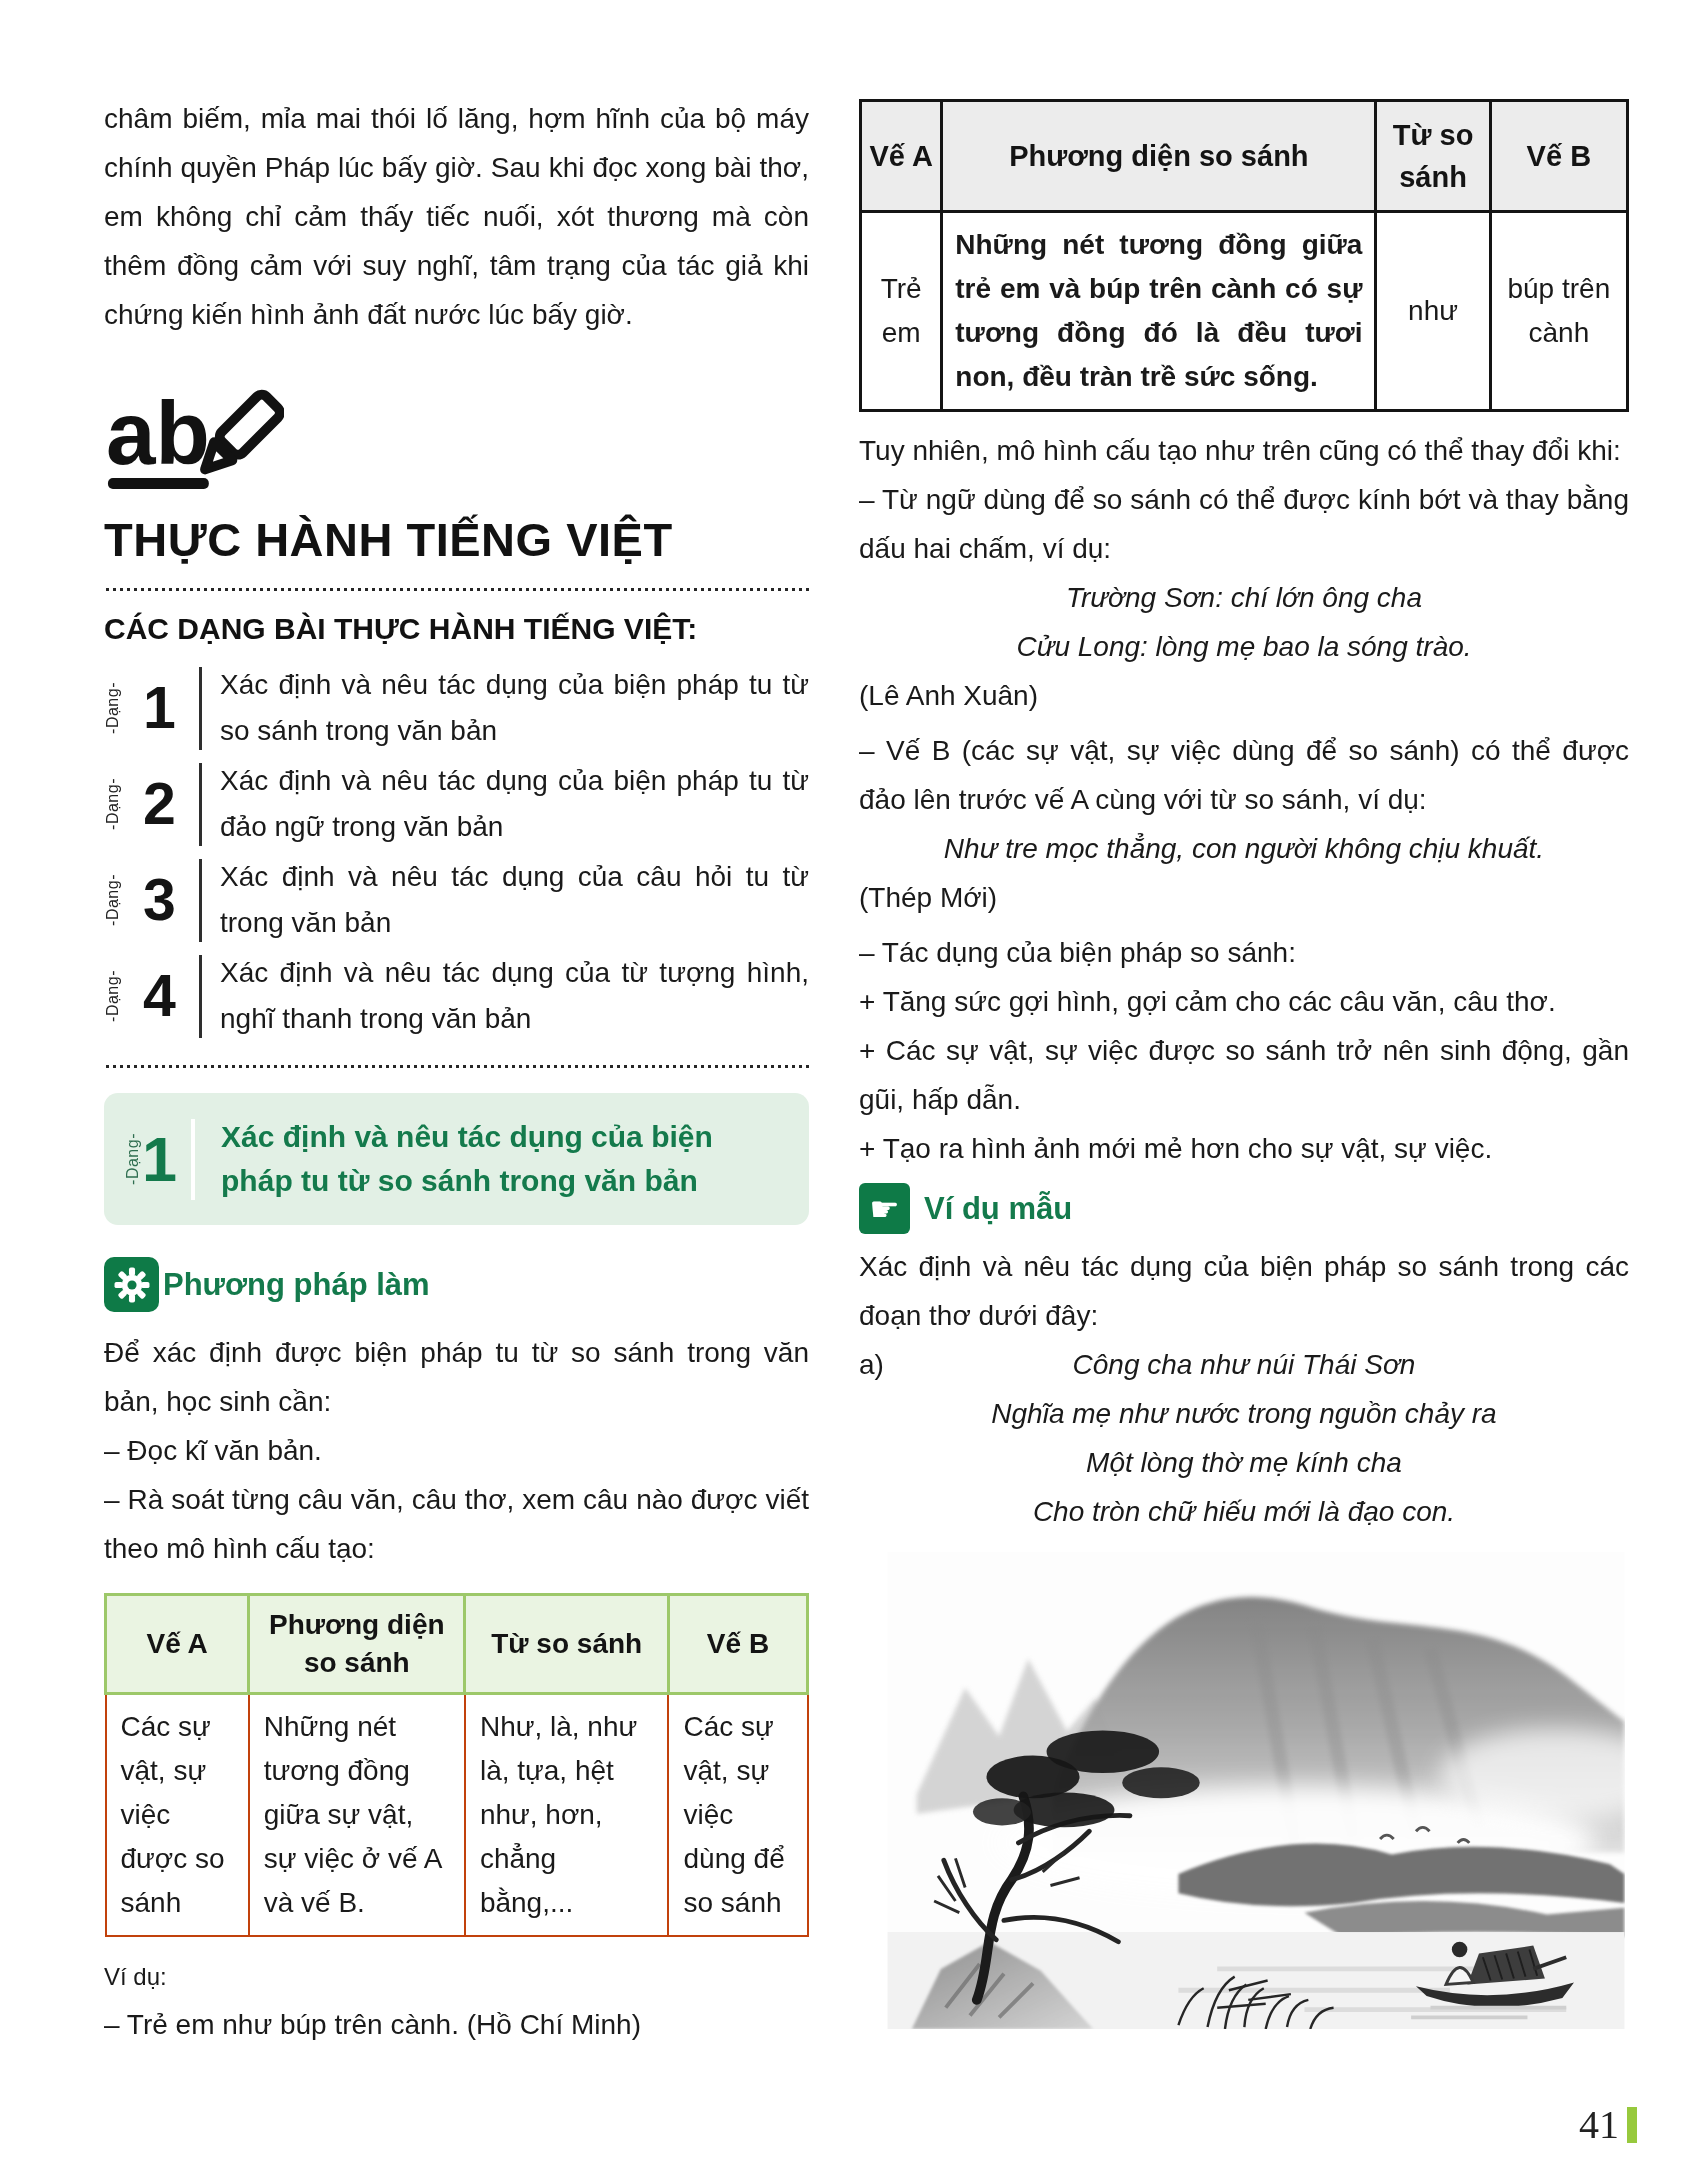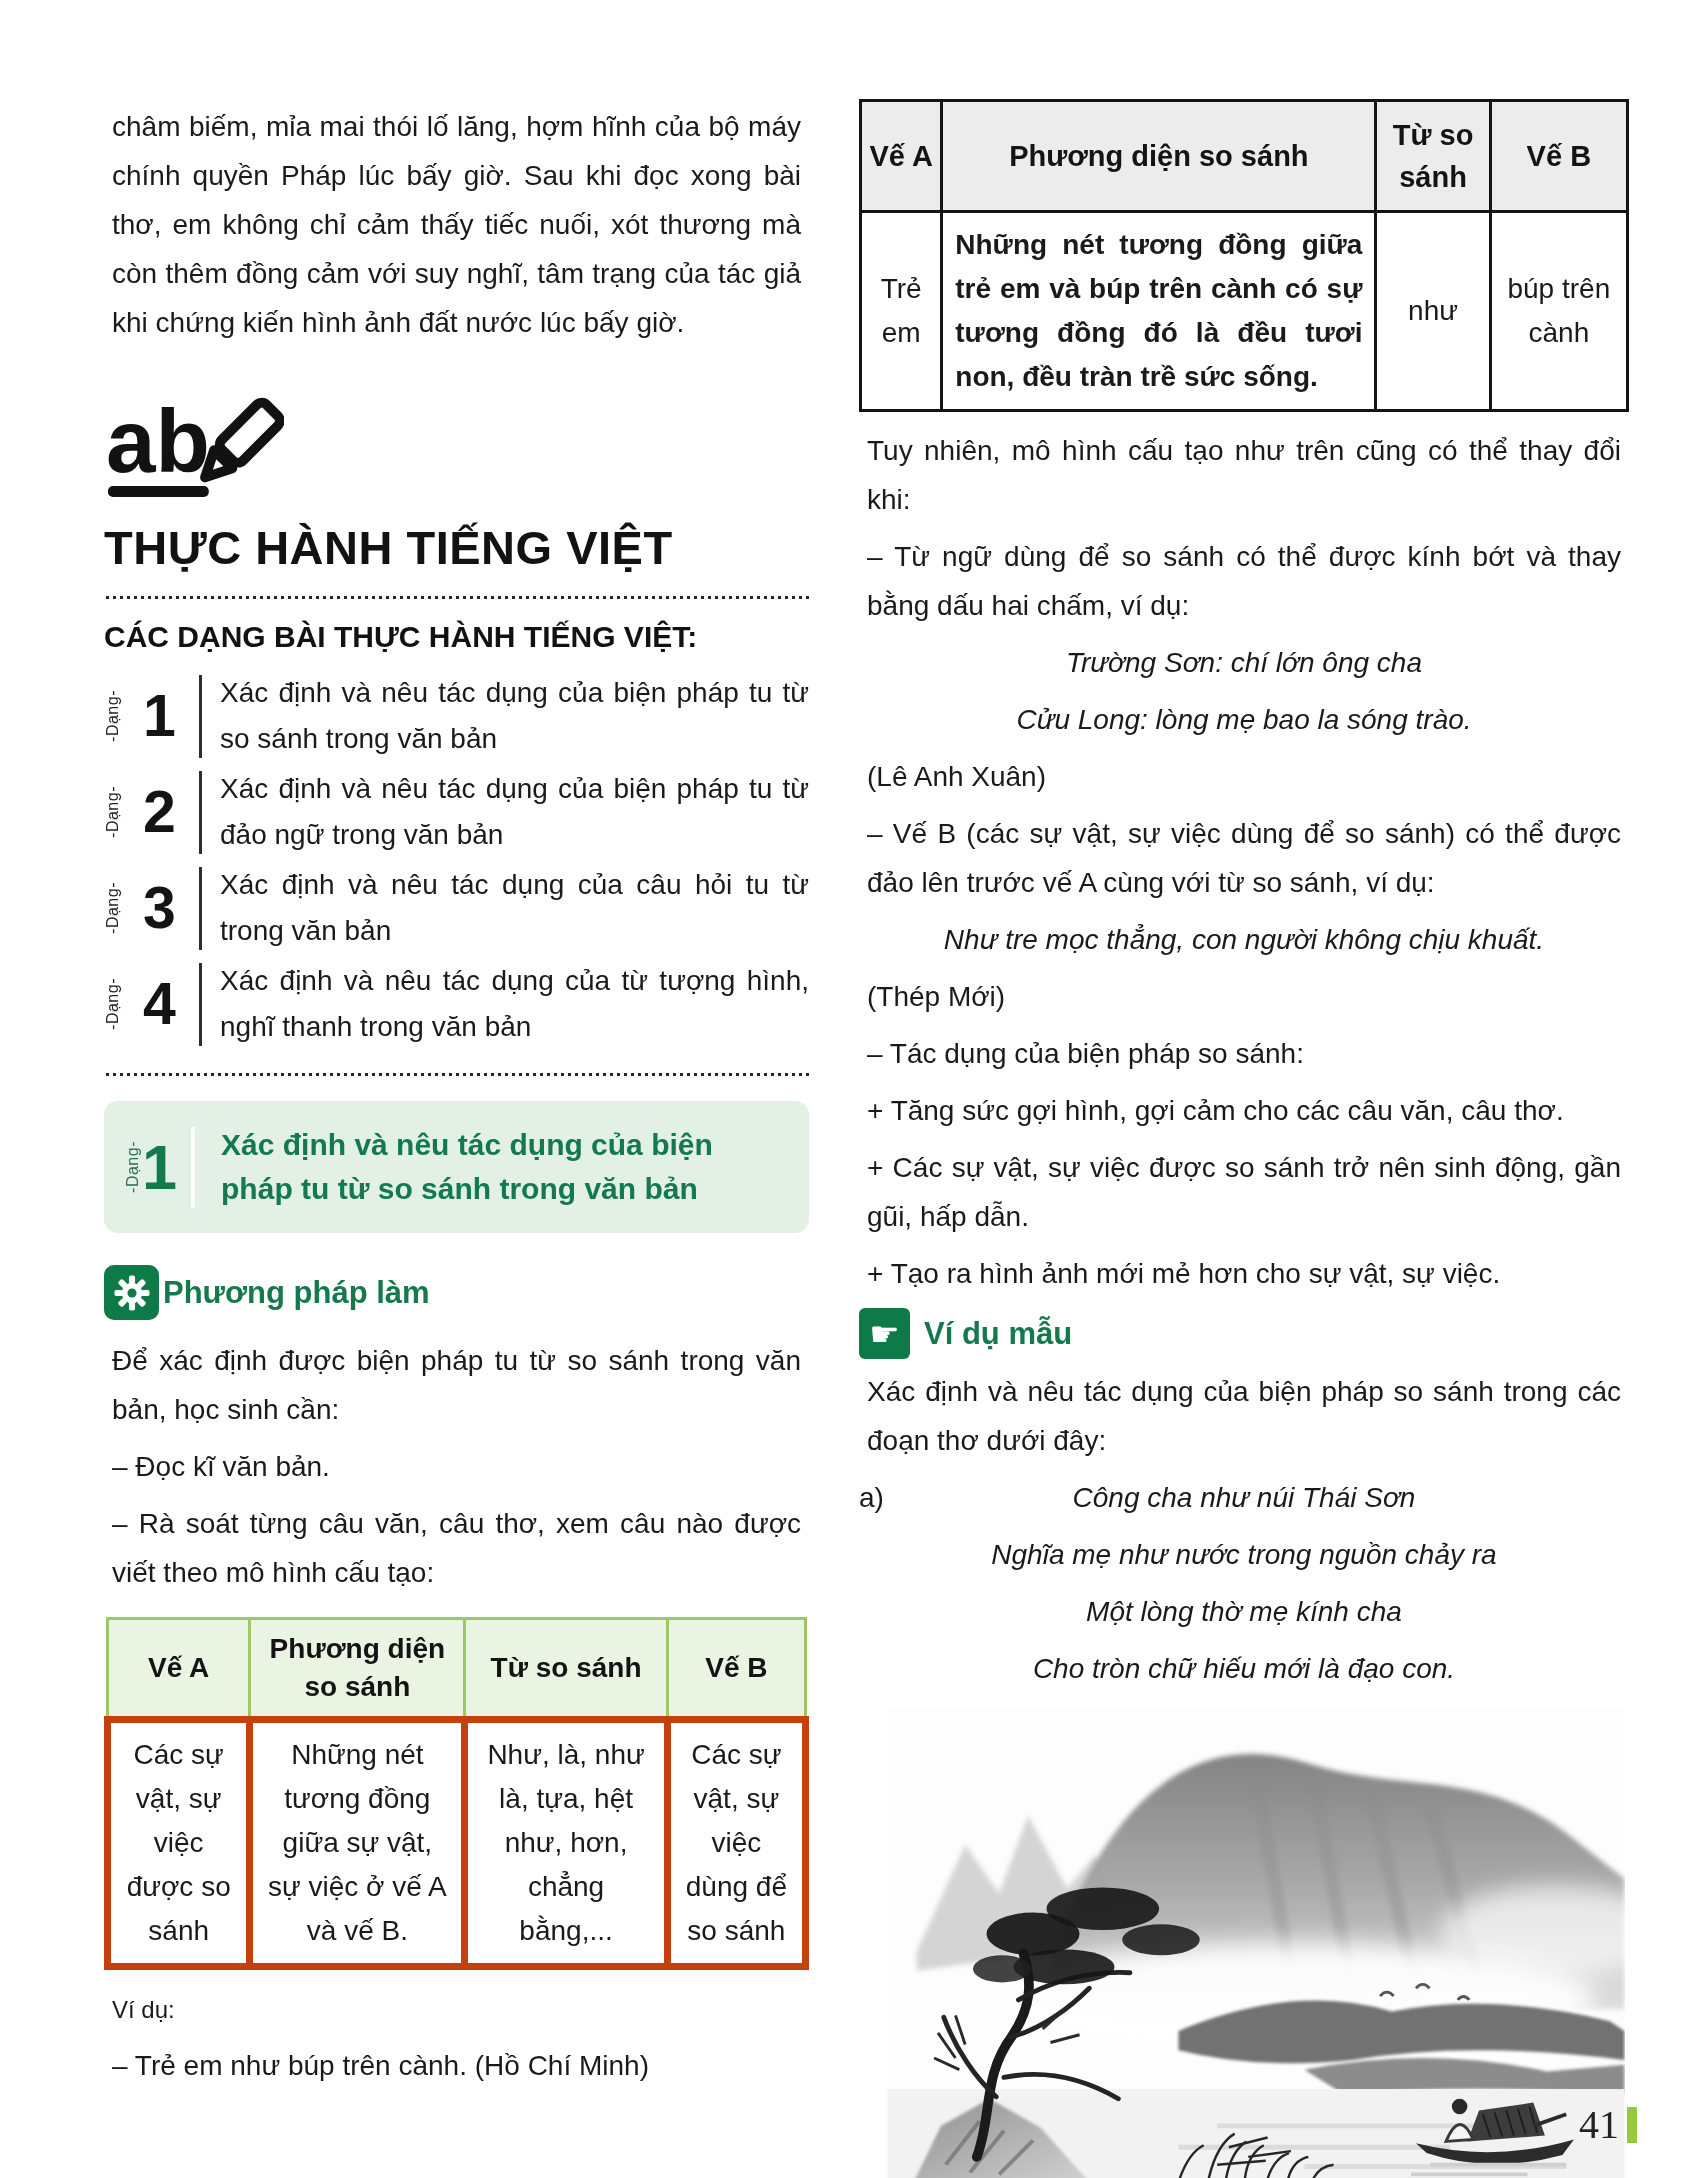--- a/index.html
+++ b/index.html
@@ -3,21 +3,21 @@
 <meta charset="utf-8">
 <style>
   html,body{margin:0;padding:0;background:#ffffff;}
   body{width:1683px;height:2178px;font-family:"Liberation Sans",sans-serif;color:#1a1a1a;}
   .page{position:relative;width:1683px;height:2178px;background:#fff;overflow:hidden;}
 
   
   .col-left{position:absolute;left:104px;top:94px;width:705px;}
   .col-right{position:absolute;left:859px;top:99px;width:770px;}
 
-  p{margin:8px;}
+  p{margin:0;}
   .bodytxt{font-size:28px;line-height:49px;}
   .jt{text-align:justify;}
 
   
   .intro{margin-bottom:40px;}
   .logo{height:127px;margin-bottom:6px;}
   h1.title{margin:0;font-size:47px;font-weight:bold;letter-spacing:0.5px;color:#121212;}
   .dots{height:5px;margin:20px 0 0 0;
     background-image:radial-gradient(circle,#262626 1.7px,transparent 2px);
     background-size:7px 5px;background-repeat:repeat-x;}
@@ -41,22 +41,22 @@
   .method-head{display:flex;align-items:center;gap:4px;margin-top:32px;}
   .gearbox{width:55px;height:55px;background:#0e7a47;border-radius:10px;flex:none;
     display:flex;align-items:center;justify-content:center;}
   .mh-title{font-size:31px;font-weight:bold;color:#147a4c;}
   .method-body{margin-top:16px;}
   .method-body p{font-size:28px;line-height:49px;}
 
   table.gtable{width:100%;border-collapse:collapse;table-layout:fixed;margin-top:20px;}
   .gtable th{border:3px solid #9dc869;background:#eaf4e2;font-size:28px;font-weight:bold;
     line-height:38px;padding:10px 6px;text-align:center;vertical-align:middle;color:#141414;}
-  .gtable td{border:7px solid #c2410c;background:#fff;font-size:28px;line-height:44px;
-    padding:10px 14px;vertical-align:top;text-align:center;}
+  .gtable td{border:2px solid #c2410c;background:#fff;font-size:28px;line-height:44px;
+    padding:10px 14px;vertical-align:top;text-align:left;}
   .vd{margin-top:16px;font-size:24px;line-height:48px;}
   .vdl{font-size:28px;line-height:48px;}
 
   
   table.btable{width:100%;border-collapse:collapse;table-layout:fixed;}
   .btable th{border:3px solid #141414;background:#ececec;font-size:29px;font-weight:bold;
     line-height:42px;padding:12px 6px;text-align:center;vertical-align:middle;color:#141414;}
   .btable td{border:3px solid #141414;font-size:28px;line-height:44px;padding:10px 12px;
     vertical-align:middle;}
   .td-c{text-align:center;}

